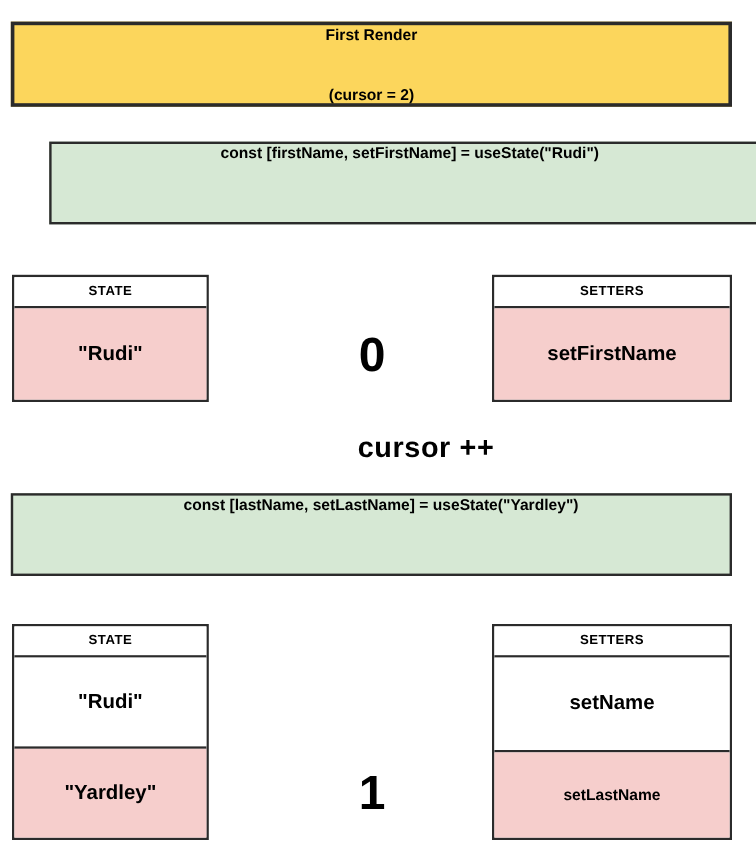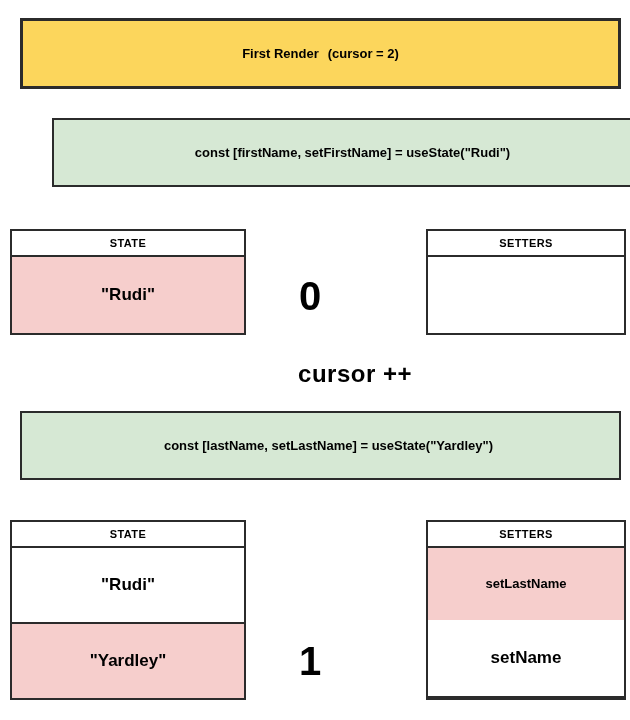--- a/index.html
+++ b/index.html
@@ -14,26 +14,26 @@
     background: #ffffff;
     font-family: "Liberation Sans", "DejaVu Sans", sans-serif;
     font-weight: 700;
     color: #000000;
   }
   * { box-sizing: border-box; }
 
   
   .wide-box {
     position: absolute;
-    left: 20px;
+    left: 9px;
     width: 601px;
     display: flex;
-    flex-direction: row;
+    flex-direction: column;
     align-items: center;
-    justify-content: center;
+    justify-content: space-between;
     text-align: center;
   }
   .banner {
     top: 18px;
     height: 71px;
     background: var(--yellow);
     border: 3px solid var(--border);
     gap: 9px;
     font-size: 13px;
   }
@@ -71,22 +71,22 @@
 
   .mini-table {
     position: absolute;
     top: 0;
     height: 100%;
     border: 2px solid var(--border);
     background: #ffffff;
     display: flex;
     flex-direction: column;
   }
-  .mini-table.state   { left: 10px;  width: 236px; }
-  .mini-table.setters { left: 426px; width: 200px; }
+  .mini-table.state   { left: 10px;  width: 164px; }
+  .mini-table.setters { left: 410px; width: 200px; justify-content: flex-end; }
 
   .table-header {
     flex: 0 0 26px;
     border-bottom: 2px solid var(--border);
     display: flex;
     align-items: center;
     justify-content: center;
     font-size: 11px;
     letter-spacing: 0.4px;
     background: #ffffff;
@@ -130,36 +130,37 @@
   </div>
 
   <div class="render-row r1">
     <div class="mini-table state">
       <div class="table-header">STATE</div>
       <div class="table-cell highlight">"Rudi"</div>
     </div>
     <div class="counter">0</div>
     <div class="mini-table setters">
       <div class="table-header">SETTERS</div>
+      <div class="table-cell highlight">setFirstName</div>
     </div>
   </div>
 
   <div class="cursor-label">cursor ++</div>
 
   <div class="wide-box code-box second">
     <div>const [lastName, setLastName] = useState("Yardley")</div>
   </div>
 
   <div class="render-row r2">
     <div class="mini-table state">
       <div class="table-header">STATE</div>
       <div class="table-cell divided">"Rudi"</div>
       <div class="table-cell highlight">"Yardley"</div>
     </div>
     <div class="counter">1</div>
     <div class="mini-table setters">
       <div class="table-header">SETTERS</div>
+      <div class="table-cell divided">setName</div>
       <div class="table-cell highlight small">setLastName</div>
-      <div class="table-cell divided">setName</div>
     </div>
   </div>
 
 </div>
 
 </body></html>

